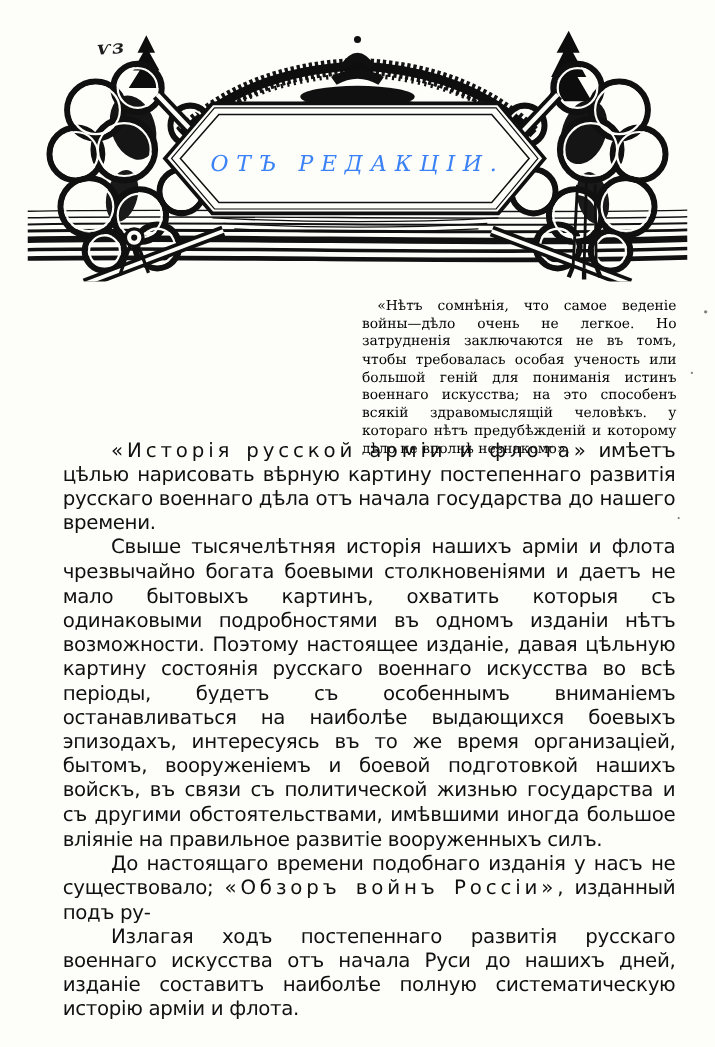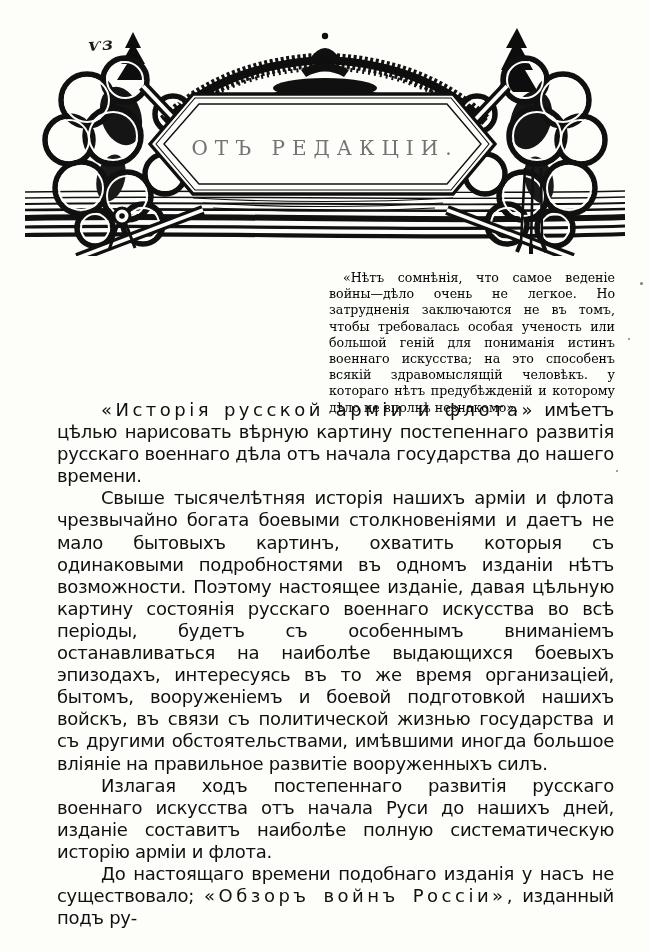--- a/index.html
+++ b/index.html
@@ -15,22 +15,23 @@
   
   .headpiece{
     position:absolute;left:25px;top:28px;
     width:600px;height:228px;
   }
   .plaque-title{
     position:absolute;left:153px;top:136px;width:344px;
     text-align:center;
     font-family:"DejaVu Serif", serif;
     font-size:20px;letter-spacing:7px;
-    color:#737373;
+    color:#3b82f6;
     white-space:nowrap;
+    font-style:italic;
   }
   .margin-mark{
     position:absolute;left:88px;top:34px;
     font-family:"DejaVu Serif", serif;
     font-style:italic;font-weight:bold;
     font-size:17px;color:#1c1c1c;
     transform:rotate(-4deg);
     letter-spacing:1px;
   }
   .epigraph{
@@ -181,21 +182,21 @@
 
   <div class="margin-mark">ѵз</div>
 
   <div class="plaque-title">ОТЪ РЕДАКЦІИ.</div>
 
   <div class="epigraph">«Нѣтъ сомнѣнія, что самое веденіе войны—дѣло очень не легкое. Но затрудненія заключаются не въ томъ, чтобы требовалась особая ученость или большой геній для пониманія истинъ военнаго искусства; на это способенъ всякій здравомыслящій человѣкъ. у котораго нѣтъ предубѣжденій и которому дѣло не вполнѣ незнакомо».</div>
 
   <div class="body-text">
     <p><span class="sp">«Исторія русской арміи и флота»</span><span> имѣетъ цѣлью нарисовать вѣрную картину постепеннаго развитія русскаго военнаго дѣла отъ начала государства до нашего времени.</span></p>
     <p><span>Свыше тысячелѣтняя исторія нашихъ арміи и флота чрезвычайно богата боевыми столкновеніями и даетъ не мало бытовыхъ картинъ, охватить которыя съ одинаковыми подробностями въ одномъ изданіи нѣтъ возможности. Поэтому настоящее изданіе, давая цѣльную картину состоянія русскаго военнаго искусства во всѣ періоды, будетъ съ особеннымъ вниманіемъ останавливаться на наиболѣе выдающихся боевыхъ эпизодахъ, интересуясь въ то же время организаціей, бытомъ, вооруженіемъ и боевой подготовкой нашихъ войскъ, въ связи съ политической жизнью государства и съ другими обстоятельствами, имѣвшими иногда большое вліяніе на правильное развитіе вооруженныхъ силъ.</span></p>
+    <p><span>До настоящаго времени подобнаго изданія у насъ не существовало; </span><span class="sp">«Обзоръ войнъ Россіи»</span><span>, изданный подъ ру-</span></p>
     <p><span>Излагая ходъ постепеннаго развитія русскаго военнаго искусства отъ начала Руси до нашихъ дней, изданіе составитъ наиболѣе полную систематическую исторію арміи и флота.</span></p>
-    <p><span>До настоящаго времени подобнаго изданія у насъ не существовало; </span><span class="sp">«Обзоръ войнъ Россіи»</span><span>, изданный подъ ру-</span></p>
   </div>
 
   <div class="speckle" style="left:640px;top:282px;"></div>
   <div class="speckle" style="left:628px;top:338px;width:2px;height:2px;"></div>
   <div class="speckle" style="left:616px;top:470px;width:2px;height:2px;"></div>
 
 </div>
 
 </body></html>

